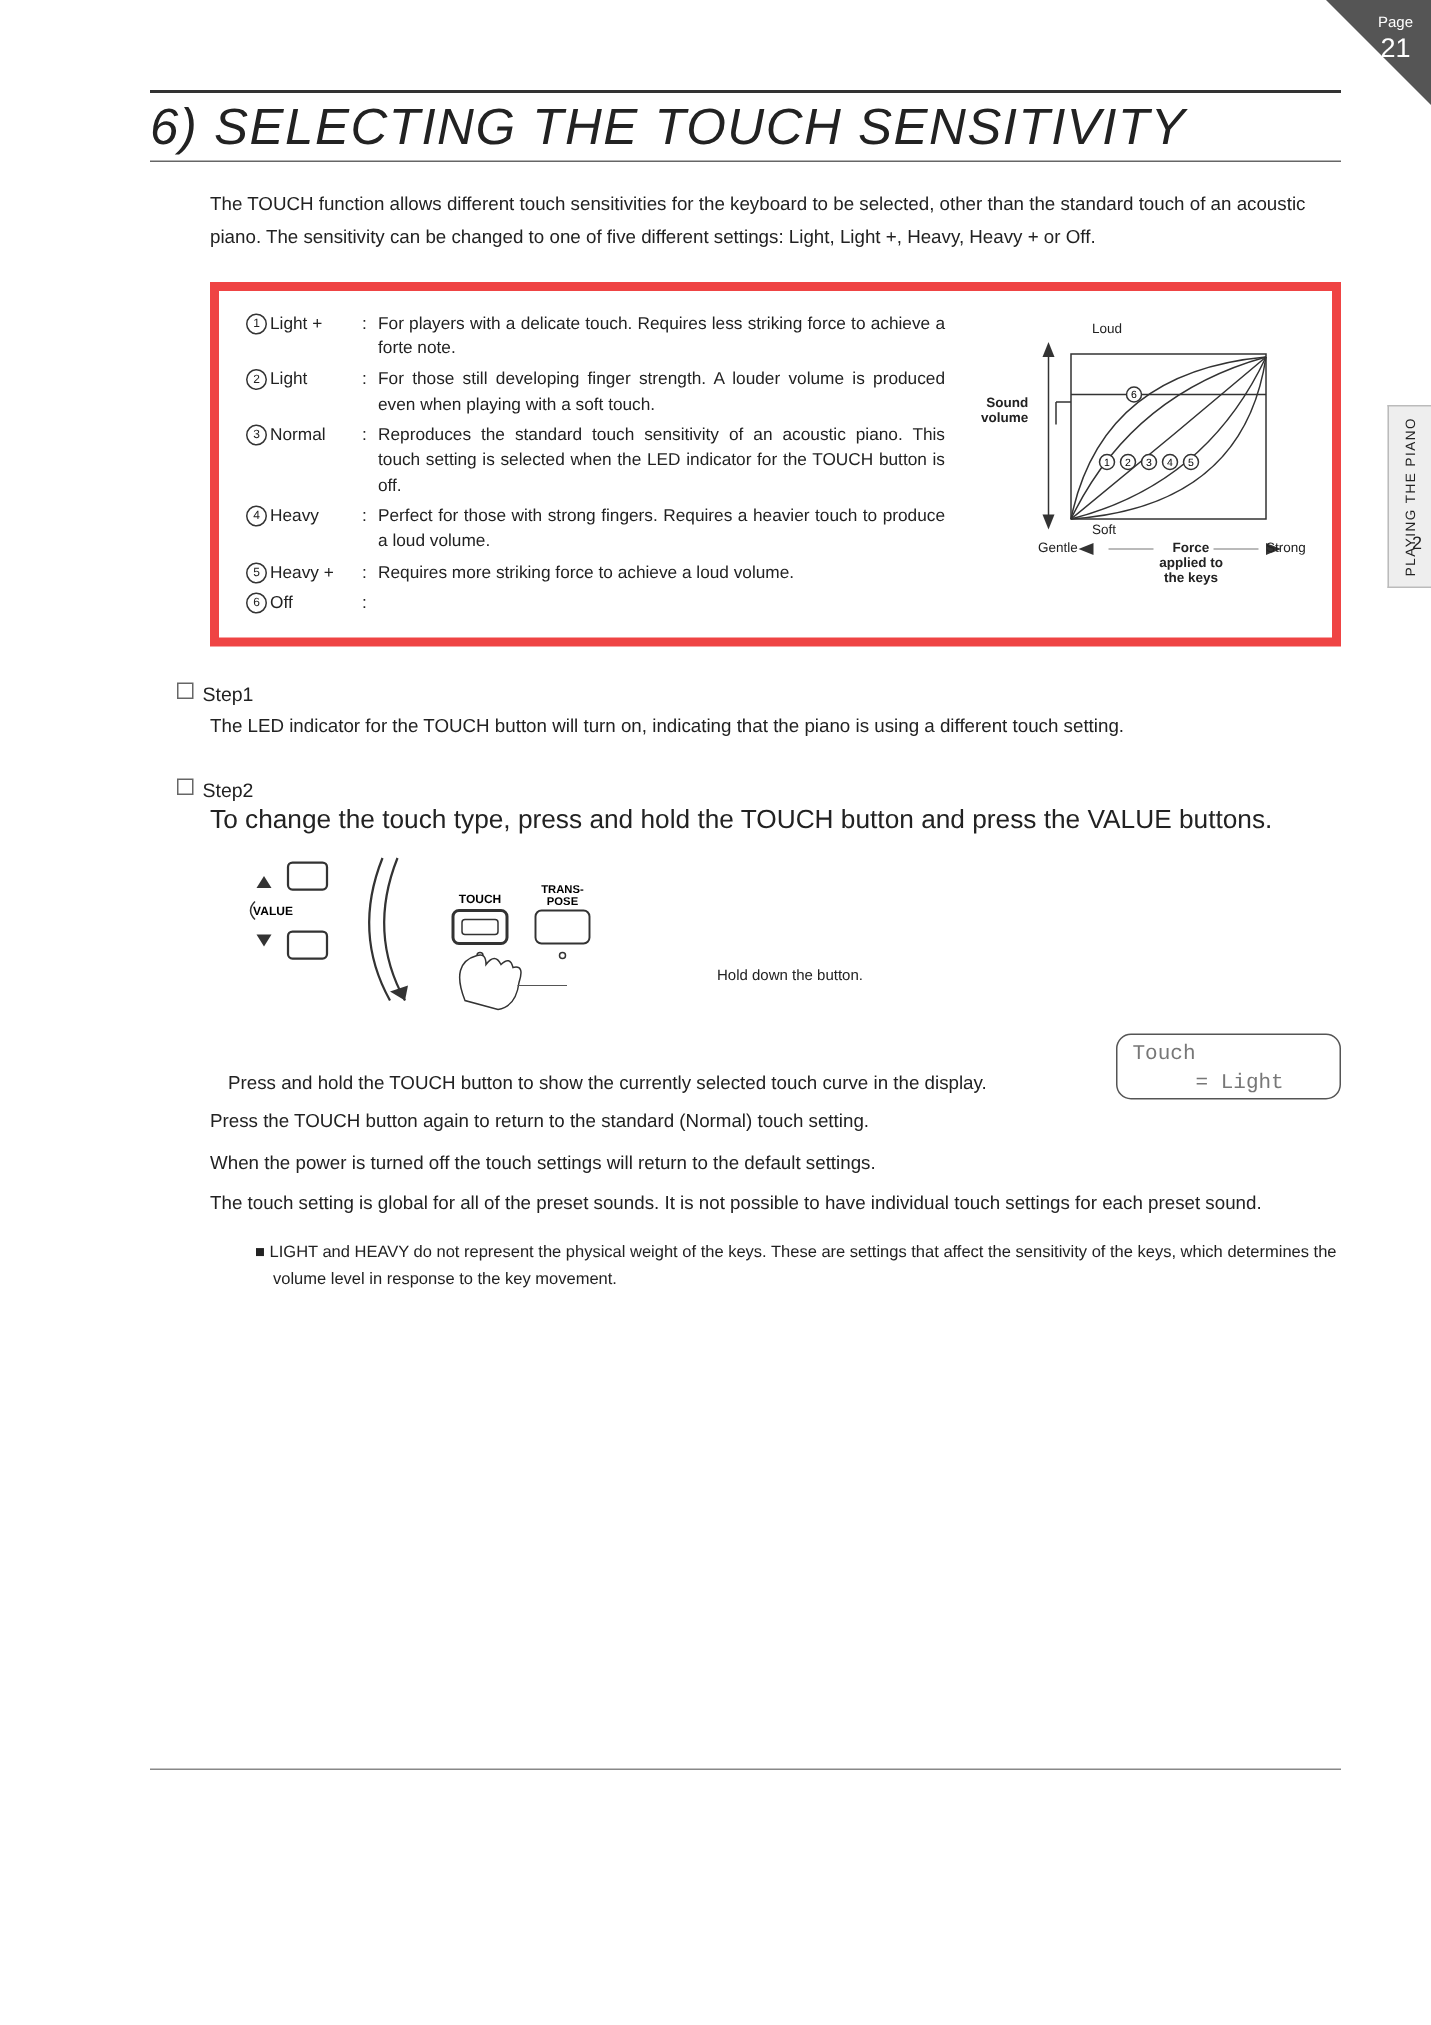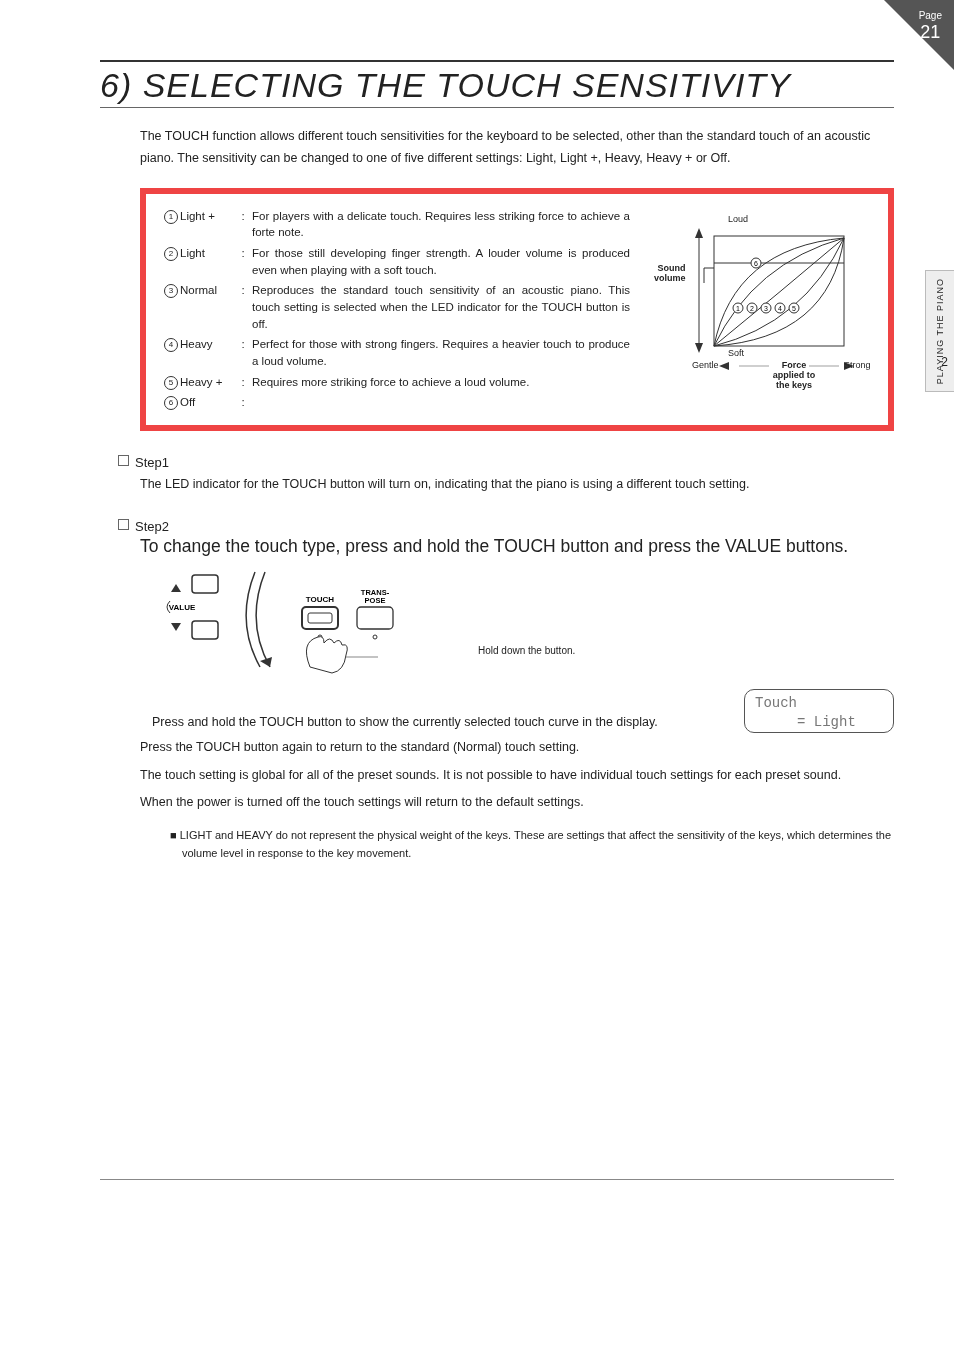--- a/index.html
+++ b/index.html
@@ -170,19 +170,19 @@
 
   <div style="display:flex;gap:30px;align-items:flex-end;margin-left:52px;">
     <div class="step-body" style="margin:0;flex:1;">Press and hold the TOUCH button to show the currently selected touch curve in the display.</div>
     <div class="lcd">
       <div>Touch</div>
       <div style="white-space:pre;">     = Light</div>
     </div>
   </div>
 
   <div class="step-body">Press the TOUCH button again to return to the standard (Normal) touch setting.</div>
+  <div class="step-body">When the power is turned off the touch settings will return to the default settings.</div>
   <div class="step-body">The touch setting is global for all of the preset sounds. It is not possible to have individual touch settings for each preset sound.</div>
-  <div class="step-body">When the power is turned off the touch settings will return to the default settings.</div>
 
   <div class="note">LIGHT and HEAVY do not represent the physical weight of the keys. These are settings that affect the sensitivity of the keys, which determines the volume level in response to the key movement.</div>
 
   <div class="footer-rule"></div>
 </div>
 
 </body></html>

